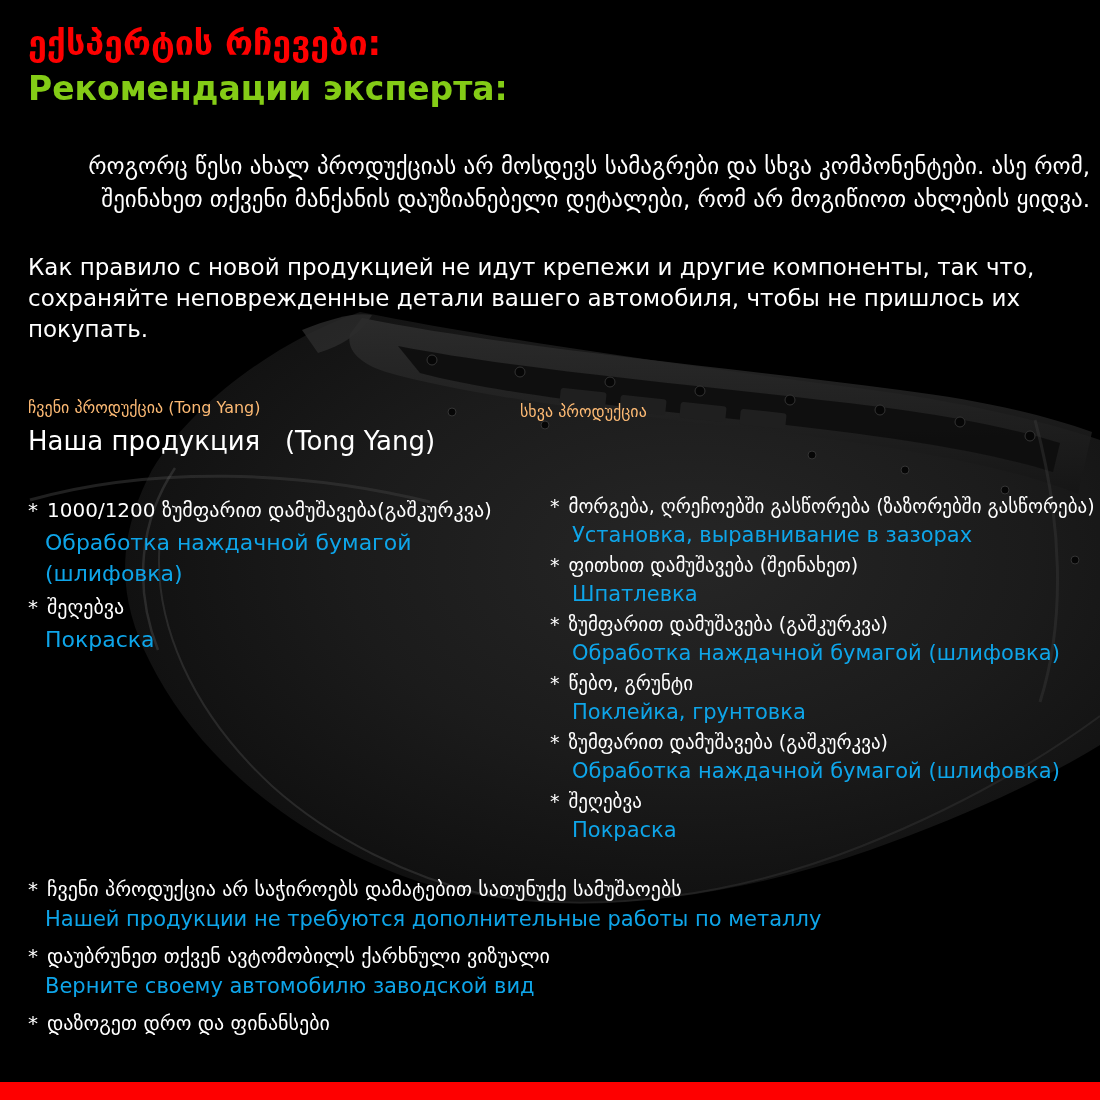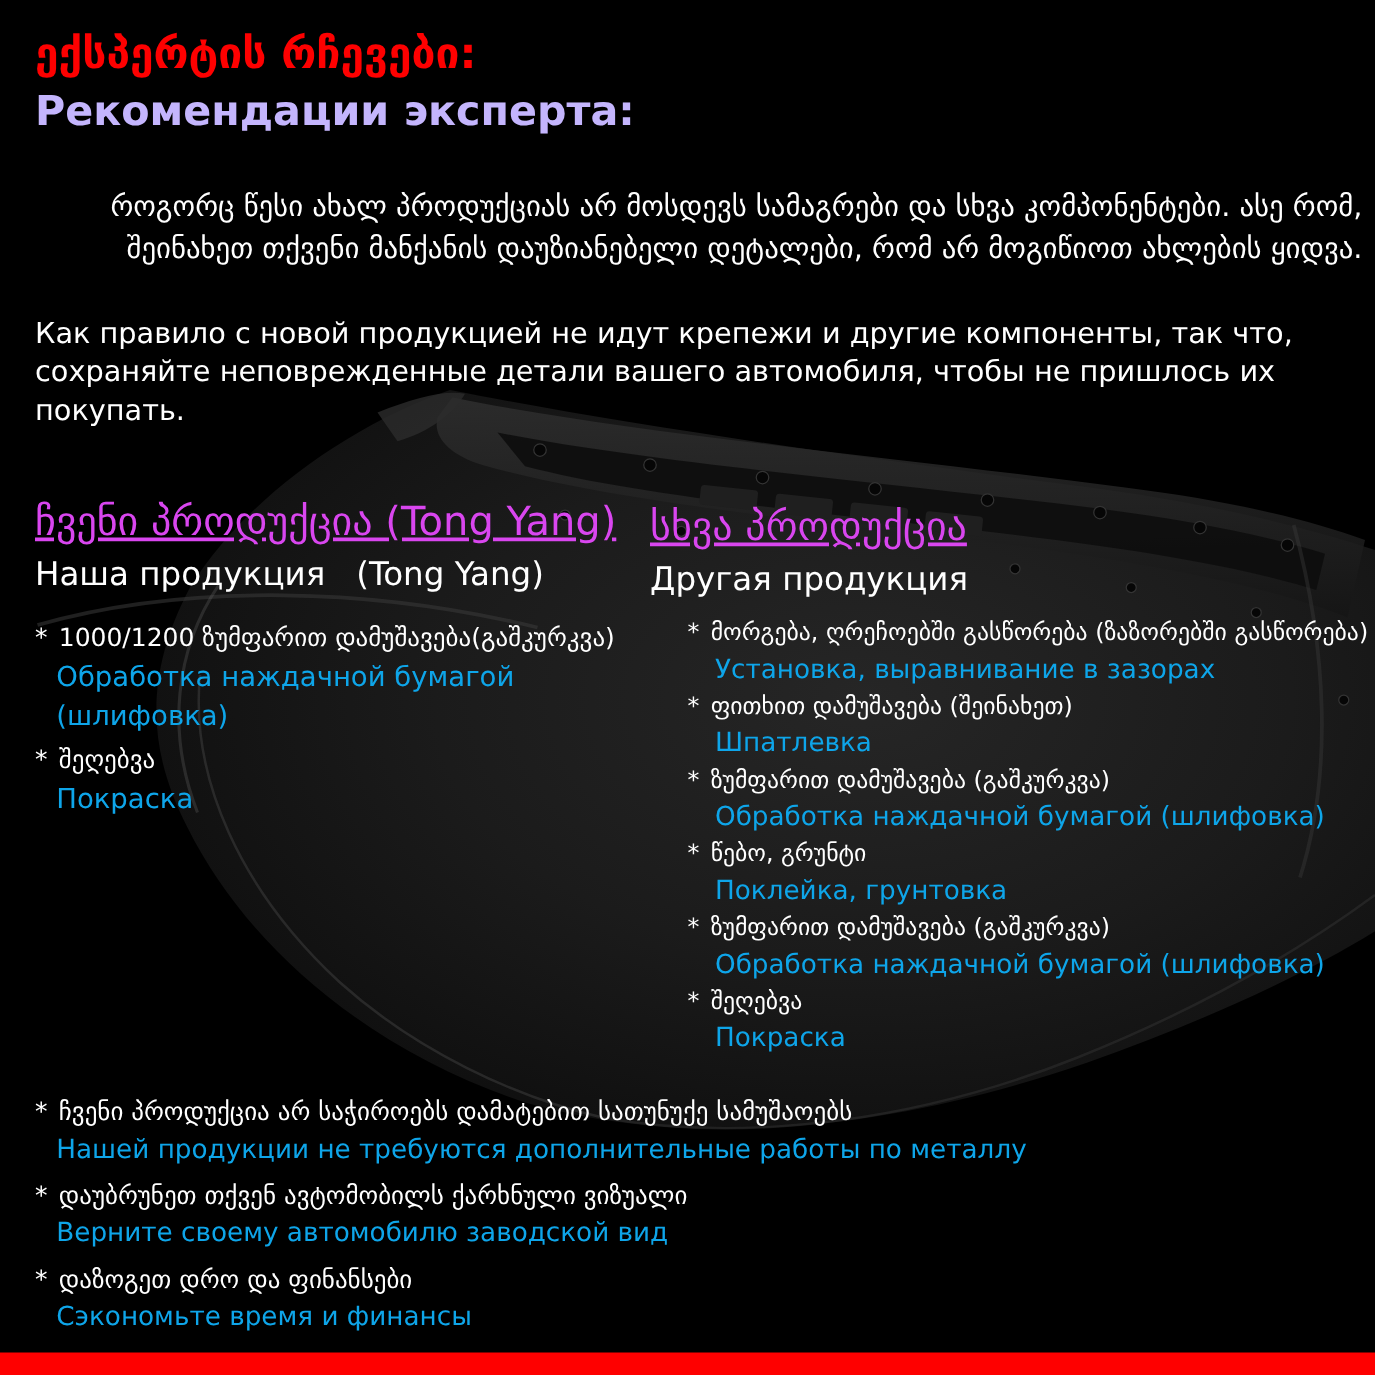--- a/index.html
+++ b/index.html
@@ -13,36 +13,36 @@
   }
   .stage { position: absolute; inset: 0; width: 908px; height: 1100px; }
 
   .hood-svg { position: absolute; top: 0; left: 0; z-index: 0; }
 
   .title-block { position: absolute; left: 28px; top: 22px; z-index: 2; }
   .title-ka {
     font-size: 34px; font-weight: bold; color: #fe0000; line-height: 1.25;
   }
   .title-ru {
-    font-size: 33px; font-weight: bold; color: #c4b5fd; line-height: 1.2; margin-top: 4px;
+    font-size: 33px; font-weight: bold; color: #84cc16; line-height: 1.2; margin-top: 4px;
   }
 
   .intro-ka {
     position: absolute; left: 28px; top: 150px; width: 1062px; z-index: 2;
     font-size: 23px; line-height: 33px; color: #fff; margin: 0; text-align: right;
   }
   .intro-ru {
     position: absolute; left: 28px; top: 252px; width: 1050px; z-index: 2;
     font-size: 23px; line-height: 31px; font-weight: normal; color: #fff; margin: 0;
   }
 
   .col-header { position: absolute; z-index: 2; }
   .col-header.left { left: 28px; top: 398px; }
   .col-header.right { left: 520px; top: 402px; }
-  .col-header-ka { font-size: 32px; color: #d946ef; text-decoration: underline; }
+  .col-header-ka { font-size: 16px; color: #fdba74; }
   .col-header-ru { font-size: 26px; color: #fff; margin-top: 9px; white-space: pre-wrap; }
 
   .list { position: absolute; z-index: 2; list-style: none; margin: 0; padding: 0; }
   .list.left  { left: 28px;  top: 494px; width: 516px; }
   .list.right { left: 550px; top: 492px; width: 552px; }
 
   .ka-line { display: flex; align-items: flex-start; color: #fff; white-space: nowrap; }
   .marker { flex: 0 0 auto; margin-right: 9px; }
   .ru-line { font-weight: normal; color: #0ea5e9; }
 
@@ -144,21 +144,20 @@
   <p class="intro-ka">როგორც წესი ახალ პროდუქციას არ მოსდევს სამაგრები და სხვა კომპონენტები. ასე რომ, შეინახეთ თქვენი მანქანის დაუზიანებელი დეტალები, რომ არ მოგიწიოთ ახლების ყიდვა.</p>
   <p class="intro-ru">Как правило с новой продукцией не идут крепежи и другие компоненты, так что, сохраняйте неповрежденные детали вашего автомобиля, чтобы не пришлось их покупать.</p>
 
   <div class="col-header left">
     <div class="col-header-ka">ჩვენი პროდუქცია (Tong Yang)</div>
     <div class="col-header-ru">Наша продукция   (Tong Yang)</div>
   </div>
 
   <div class="col-header right">
     <div class="col-header-ka">სხვა პროდუქცია</div>
-    <div class="col-header-ru">Другая продукция</div>
   </div>
 
   <ul class="list left">
     <li class="item">
       <div class="ka-line">
           <span class="marker">*</span>
           <span>1000/1200 ზუმფარით დამუშავება(გაშკურკვა)</span>
         </div>
       <div class="ru-line">Обработка наждачной бумагой (шлифовка)</div>
     </li>
@@ -229,19 +228,18 @@
           <span class="marker">*</span>
           <span>დაუბრუნეთ თქვენ ავტომობილს ქარხნული ვიზუალი</span>
         </div>
       <div class="ru-line">Верните своему автомобилю заводской вид</div>
     </div>
     <div class="benefit">
       <div class="ka-line">
           <span class="marker">*</span>
           <span>დაზოგეთ დრო და ფინანსები</span>
         </div>
-      <div class="ru-line">Сэкономьте время и финансы</div>
     </div>
   </section>
 
   <div class="red-bar"></div>
 
 </div>
 
 </body></html>

